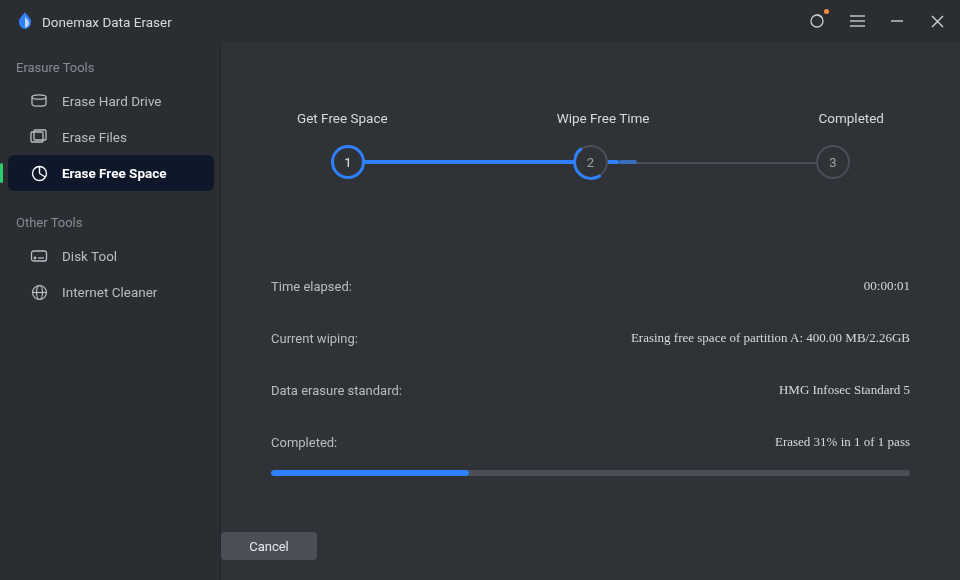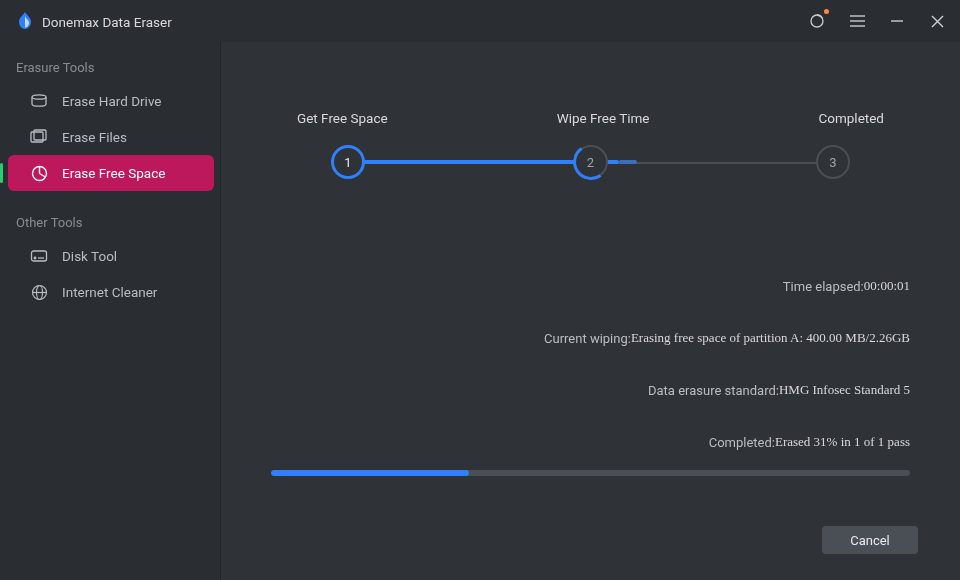--- a/index.html
+++ b/index.html
@@ -79,23 +79,23 @@
     height: 36px;
     padding: 0 16px 0 22px;
     margin: 0 6px 0 8px;
     border-radius: 6px;
     color: #b9bcc1;
     font-size: 13.5px;
     cursor: pointer;
     position: relative;
   }
   .side-item.active {
-    background: #be185d;
+    background: #0f172a;
     color: #ffffff;
-    font-weight: 400;
+    font-weight: 700;
   }
   .side-item.active::before {
     content: "";
     position: absolute;
     left: -8px;
     top: 8px;
     bottom: 8px;
     width: 3px;
     background: #2ecc71;
     border-radius: 2px;
@@ -201,21 +201,21 @@
     transform: rotate(10deg);
   }
 
   
   .details {
     margin-top: 80px;
     padding: 0 50px;
   }
   .detail-row {
     display: flex;
-    justify-content: flex-end;
+    justify-content: space-between;
     align-items: center;
     color: #c9ccd0;
     font-size: 13px;
     height: 52px;
   }
   .detail-label { color: #b9bcc1; }
   .detail-value { color: #d7d9dc; font-family: Liberation Serif, serif; }
 
   .progress-outer {
     margin-top: 2px;
@@ -226,23 +226,23 @@
   }
   .progress-inner {
     height: 100%;
     width: 31%;
     background: #2f80ff;
     border-radius: 3px;
   }
 
   .footer {
     margin-top: auto;
-    padding: 0 42px 26px 0;
-    display: flex;
-    justify-content: flex-end;
+    padding: 0 42px 20px 0;
+    display: flex;
+    justify-content: flex-start;
   }
   .cancel-btn {
     width: 96px;
     height: 28px;
     background: #4a4f56;
     color: #e8eaee;
     font-size: 13px;
     border-radius: 4px;
     display: flex;
     align-items: center;

